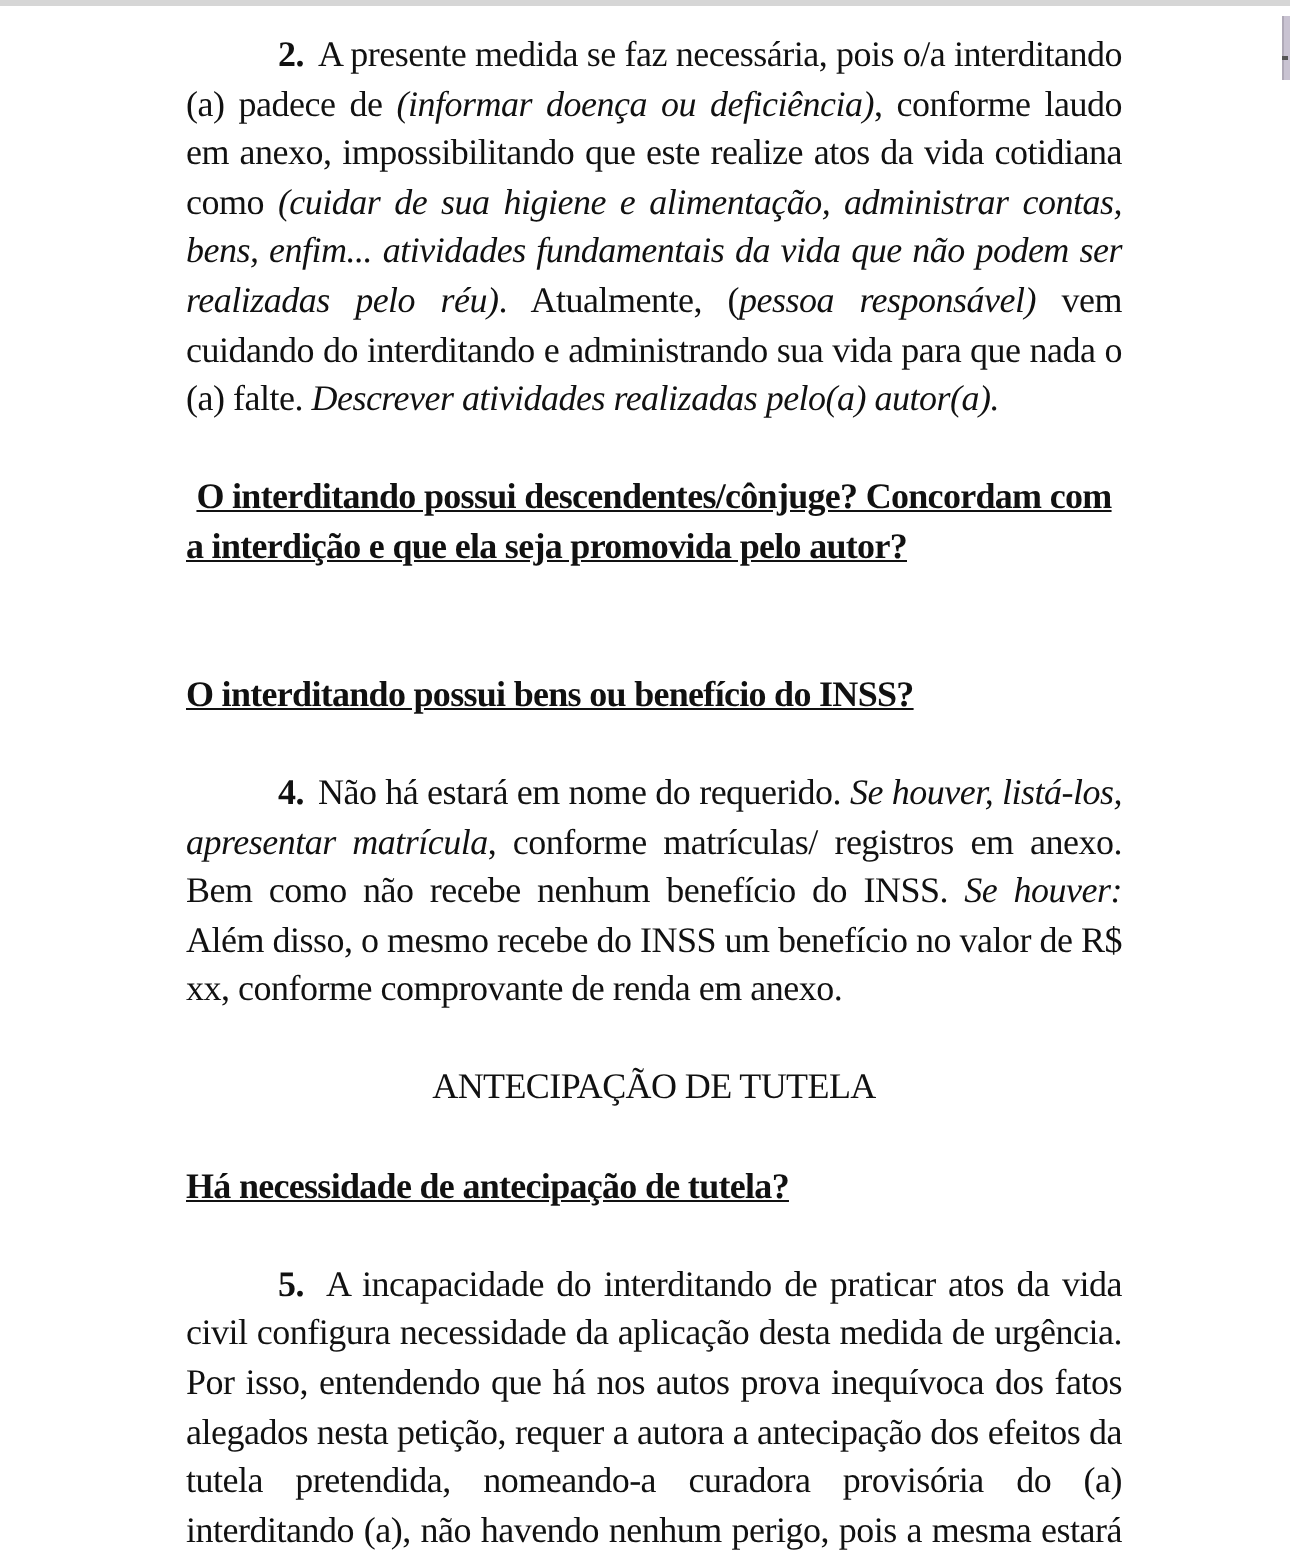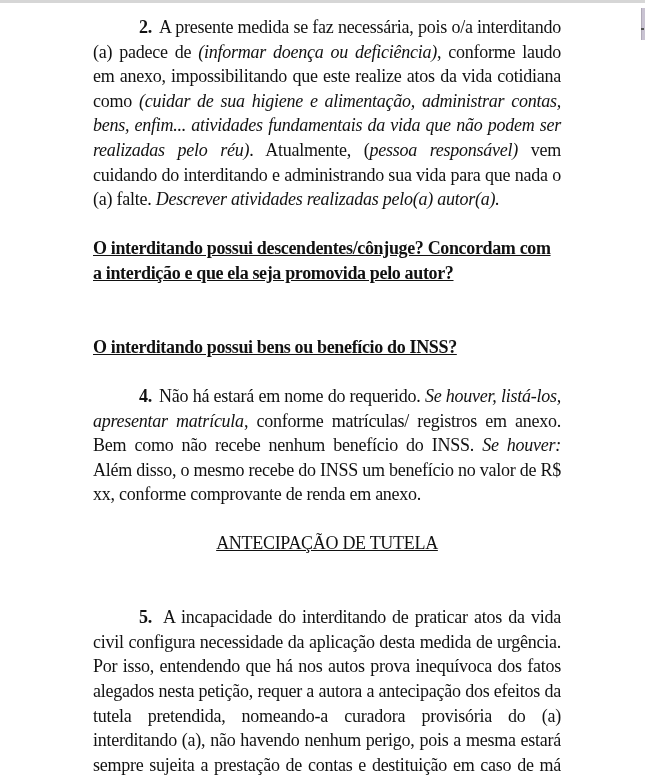--- a/index.html
+++ b/index.html
@@ -50,27 +50,26 @@
       letter-spacing: -0.25px;
       word-spacing: 0px;
     }
     .para { text-indent: 46px; }
     .num { font-weight: bold; margin-right: 7px; }
     .num-5 { margin-right: 11px; }
     em { font-style: italic; }
     .q {
       font-weight: bold;
       text-decoration: underline;
-      text-align: left;
+      text-align: center;
       letter-spacing: -0.35px;
     }
     .gap { height: 24.6px; }
     .center-title {
       text-align: center;
-      text-decoration: underline;
       text-align-last: center;
       letter-spacing: -0.3px;
     }
   </style>
 </head>
 <body>
 
 <div class="top-border"></div>
 <div class="edge-widget"></div>
 
@@ -92,18 +91,19 @@
   <div class="gap"></div>
 
   <p class="para"><span class="num">4.</span><span>Não há estará em nome do requerido. </span><em>Se houver, listá-los, apresentar matrícula</em><span>, conforme matrículas/ registros em anexo. Bem como não recebe nenhum benefício do INSS. </span><em>Se houver:</em><span> Além disso, o mesmo recebe do INSS um benefício no valor de R$ xx, conforme comprovante de renda em anexo.</span></p>
 
   <div class="gap"></div>
 
   <p class="center-title">ANTECIPAÇÃO DE TUTELA</p>
 
   <div class="gap"></div>
 
+  <p class="q">Há necessidade de antecipação de tutela?</p>
 
   <div class="gap"></div>
 
   <p class="para"><span class="num num-5">5.</span><span>A incapacidade do interditando de praticar atos da vida civil configura necessidade da aplicação desta medida de urgência. Por isso, entendendo que há nos autos prova inequívoca dos fatos alegados nesta petição, requer a autora a antecipação dos efeitos da tutela pretendida, nomeando-a curadora provisória do (a) interditando (a), não havendo nenhum perigo, pois a mesma estará sempre sujeita a prestação de contas e destituição em caso de má gestão dos bens e interesses do (a) interditando (a).</span></p>
 
 </div>
 
 </body></html>

